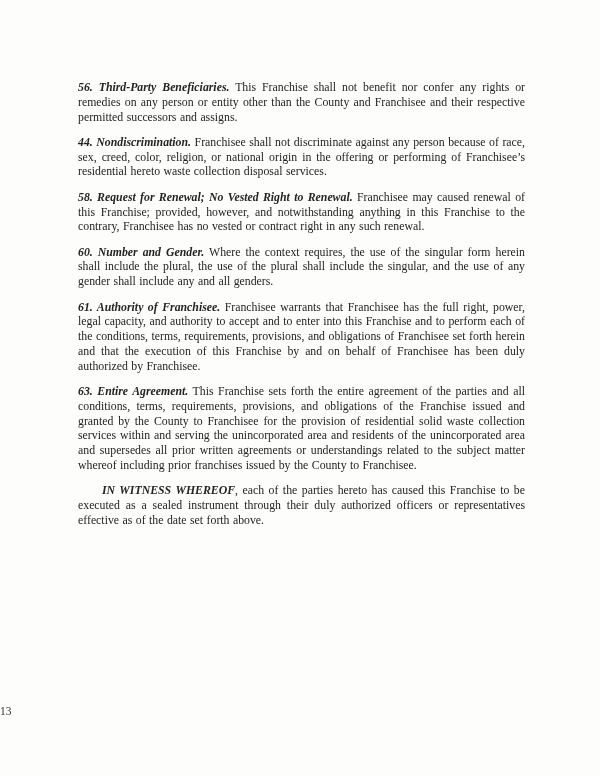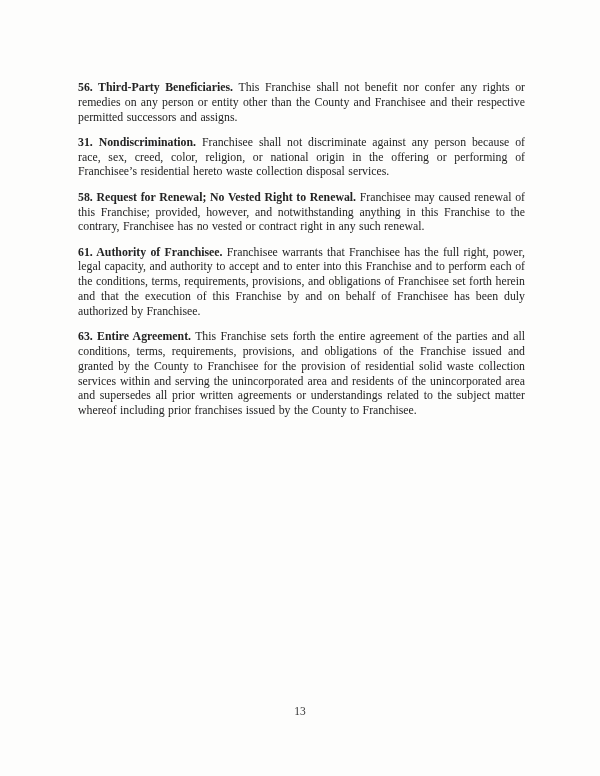--- a/index.html
+++ b/index.html
@@ -23,49 +23,51 @@
   }
   .para {
     font-size: 11.8px;
     line-height: 14.8px;
     text-align: justify;
     margin: 0 0 10.5px 0;
     word-spacing: 0.5px;
   }
   .para .heading {
     font-weight: bold;
+    font-style: italic;
   }
   .para.indent-first {
     text-indent: 24px;
   }
   .page-number {
     position: absolute;
     top: 705px;
     left: 0;
     width: 600px;
-    text-align: center;
     font-size: 11.5px;
     color: #333;
   }
 </style>
 </head>
 <body>
 
 <div class="page">
 
   <p class="para"><span class="heading">56. Third-Party Beneficiaries.</span> <span>This Franchise shall not benefit nor confer any rights or remedies on any person or entity other than the County and Franchisee and their respective permitted successors and assigns.</span></p>
 
-  <p class="para"><span class="heading">31. Nondiscrimination.</span> <span>Franchisee shall not discriminate against any person because of race, sex, creed, color, religion, or national origin in the offering or performing of Franchisee’s residential hereto waste collection disposal services.</span></p>
+  <p class="para"><span class="heading">44. Nondiscrimination.</span> <span>Franchisee shall not discriminate against any person because of race, sex, creed, color, religion, or national origin in the offering or performing of Franchisee’s residential hereto waste collection disposal services.</span></p>
 
   <p class="para"><span class="heading">58. Request for Renewal; No Vested Right to Renewal.</span> <span>Franchisee may caused renewal of this Franchise; provided, however, and notwithstanding anything in this Franchise to the contrary, Franchisee has no vested or contract right in any such renewal.</span></p>
 
 
+  <p class="para"><span class="heading">60. Number and Gender.</span> <span>Where the context requires, the use of the singular form herein shall include the plural, the use of the plural shall include the singular, and the use of any gender shall include any and all genders.</span></p>
 
   <p class="para"><span class="heading">61. Authority of Franchisee.</span> <span>Franchisee warrants that Franchisee has the full right, power, legal capacity, and authority to accept and to enter into this Franchise and to perform each of the conditions, terms, requirements, provisions, and obligations of Franchisee set forth herein and that the execution of this Franchise by and on behalf of Franchisee has been duly authorized by Franchisee.</span></p>
 
 
   <p class="para"><span class="heading">63. Entire Agreement.</span> <span>This Franchise sets forth the entire agreement of the parties and all conditions, terms, requirements, provisions, and obligations of the Franchise issued and granted by the County to Franchisee for the provision of residential solid waste collection services within and serving the unincorporated area and residents of the unincorporated area and supersedes all prior written agreements or understandings related to the subject matter whereof including prior franchises issued by the County to Franchisee.</span></p>
 
 
+  <p class="para indent-first"><span class="heading">IN WITNESS WHEREOF</span><span>, each of the parties hereto has caused this Franchise to be executed as a sealed instrument through their duly authorized officers or representatives effective as of the date set forth above.</span></p>
 
 </div>
 
 <div class="page-number">13</div>
 
 </body></html>

